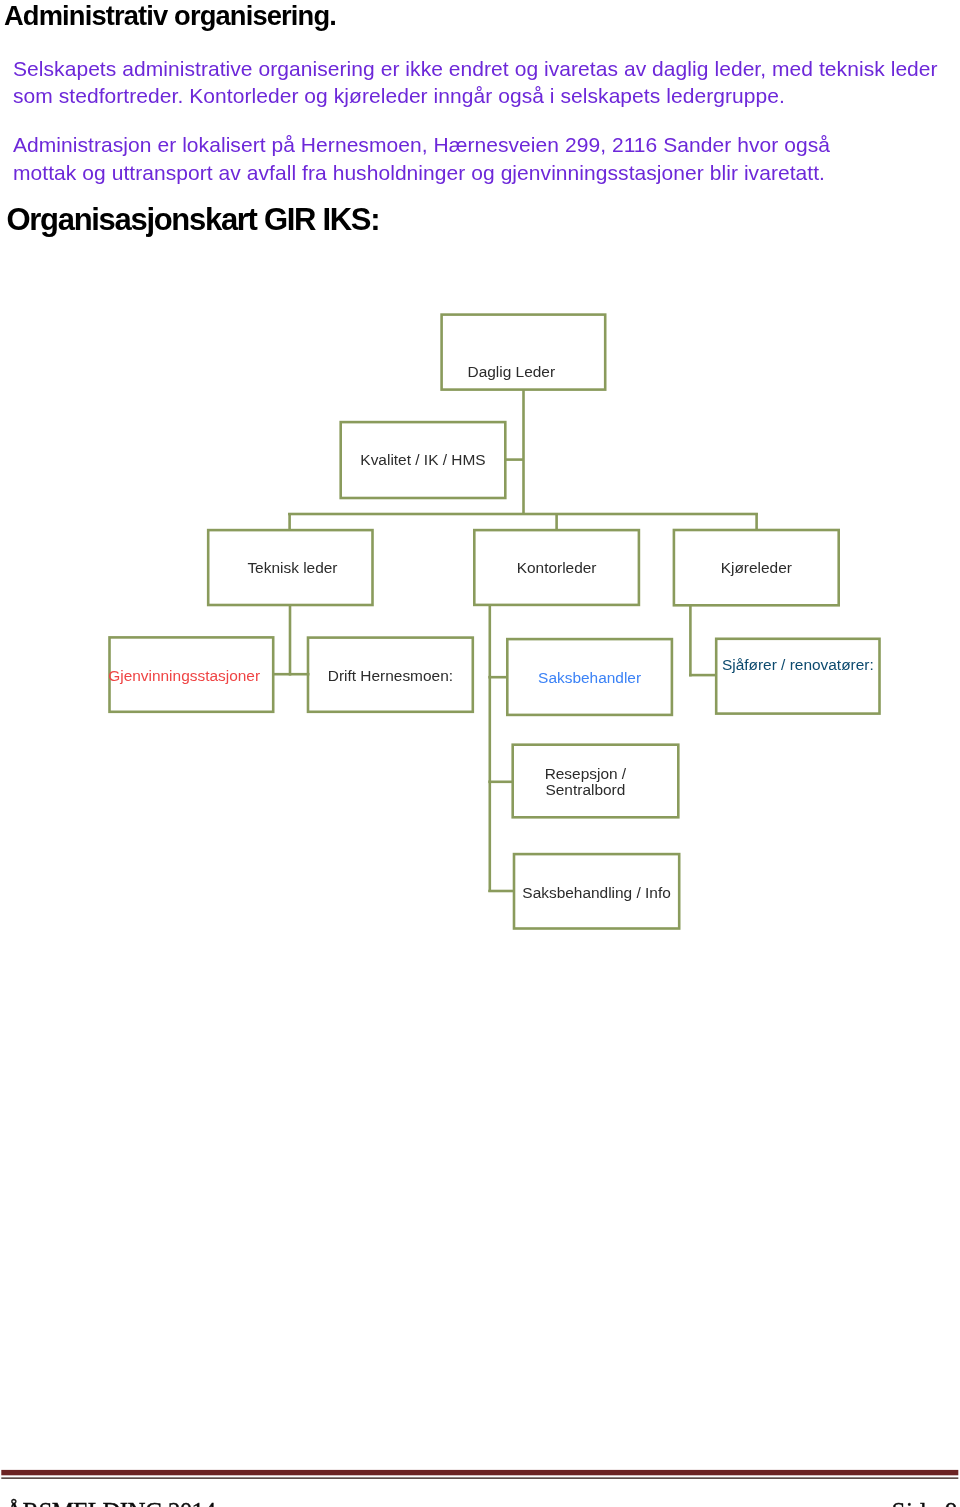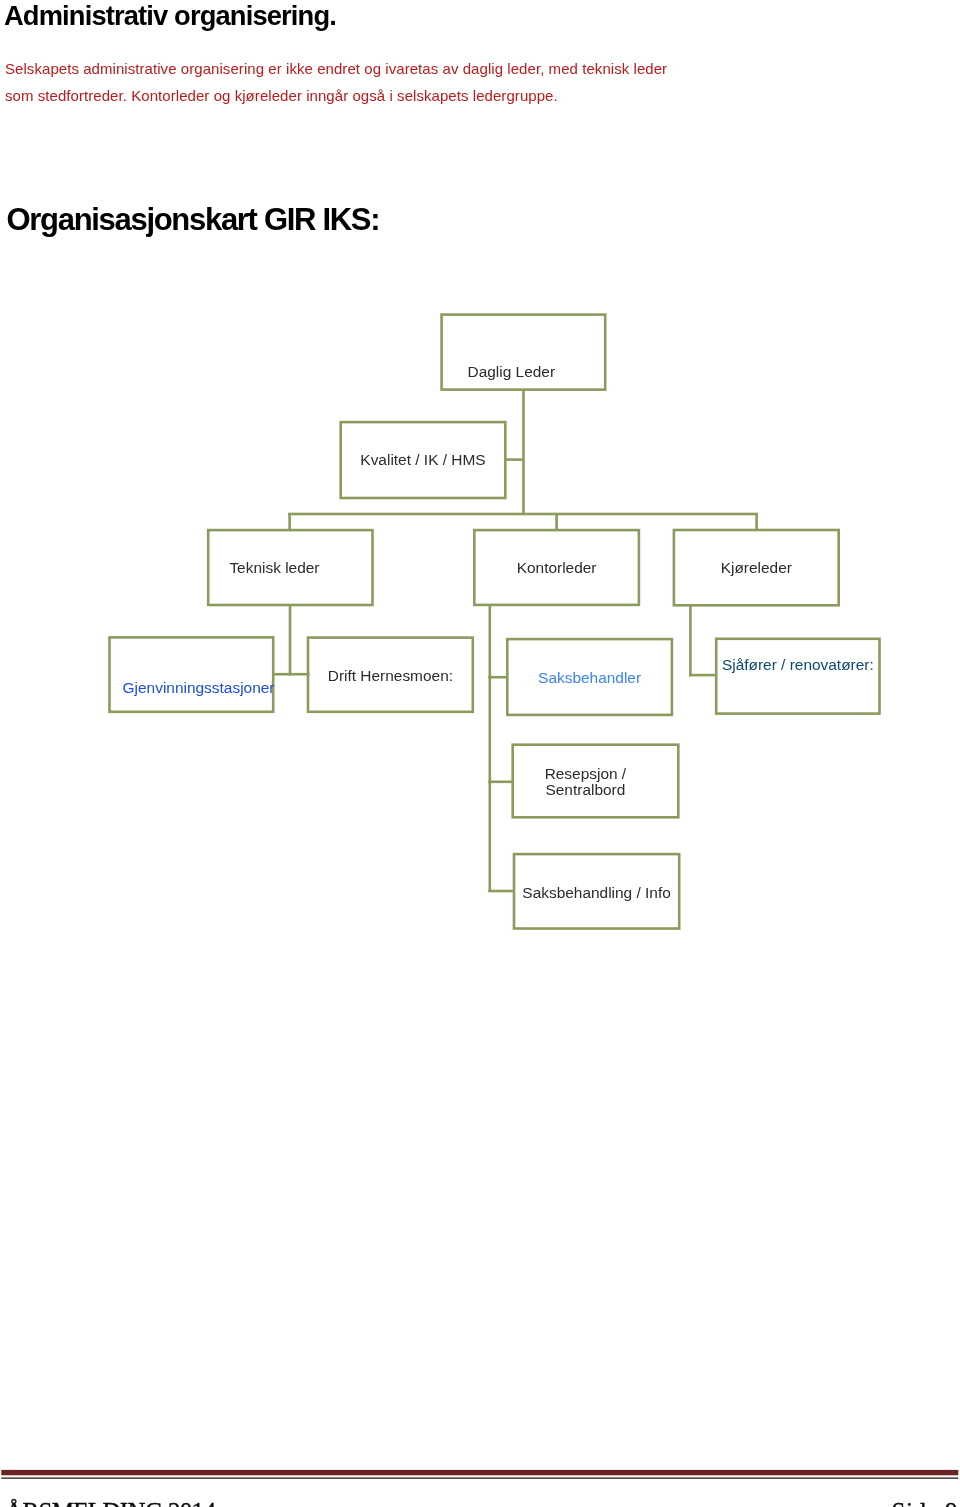--- a/index.html
+++ b/index.html
@@ -3,21 +3,21 @@
 <meta charset="utf-8">
 <style>
   html,body{margin:0;padding:0;background:#ffffff;}
   body{width:960px;height:1507px;position:relative;overflow:hidden;
        font-family:"Liberation Sans", sans-serif;color:#1a1a1a;
        -webkit-font-smoothing:antialiased;}
   .page{position:absolute;left:0;top:0;width:960px;height:1507px;}
 
   #heading{position:absolute;left:4px;top:5px;font-size:27.3px;font-weight:bold;
            color:#000;line-height:21px;white-space:nowrap;letter-spacing:-0.85px;}
-  .para{position:absolute;left:5px;font-size:15px;line-height:27.7px;color:#b91c1c;
+  .para{position:absolute;left:13px;font-size:21px;line-height:27.7px;color:#6d28d9;
         letter-spacing:0.06px;}
   .tline{white-space:nowrap;}
   #chart-title{position:absolute;left:6.5px;font-size:31px;font-weight:bold;color:#000;
                white-space:nowrap;letter-spacing:-1.3px;line-height:21px;}
 
   #chartwrap{position:absolute;left:0;top:0;width:960px;height:1000px;}
   #chart-svg{position:absolute;left:0;top:0;}
 
   #footer-rule{position:absolute;left:0;top:1466px;width:960px;height:18px;}
   .footer-text{position:absolute;font-family:"Liberation Serif",serif;font-size:25px;
@@ -25,20 +25,24 @@
                -webkit-text-stroke:0.35px #0b0b0b;}
 </style>
 </head>
 <body>
 
 <div class="page">
   <div id="heading">Administrativ organisering.</div>
   <div class="para" style="top:54.5px">
     <div class="tline">Selskapets administrative organisering er ikke endret og ivaretas av daglig leder, med teknisk leder</div>
     <div class="tline">som stedfortreder. Kontorleder og kjøreleder inngår også i selskapets ledergruppe.</div>
+  </div>
+  <div class="para" style="top:131px">
+    <div class="tline">Administrasjon er lokalisert på Hernesmoen, Hærnesveien 299, 2116 Sander hvor også</div>
+    <div class="tline">mottak og uttransport av avfall fra husholdninger og gjenvinningsstasjoner blir ivaretatt.</div>
   </div>
   <div id="chart-title" style="top:208.5px">Organisasjonskart GIR IKS:</div>
 
   <div id="chartwrap">
     <svg id="chart-svg" width="960" height="1000">
         <rect x="522.2" y="390" width="2.6" height="124" fill="#8a9b5c"></rect>
         <rect x="505" y="458.3" width="18.5" height="2.6" fill="#8a9b5c"></rect>
         <rect x="288.1" y="512.7" width="469.79999999999995" height="2.6" fill="#8a9b5c"></rect>
         <rect x="288.3" y="513" width="2.6" height="17" fill="#8a9b5c"></rect>
         <rect x="555.3000000000001" y="513" width="2.6" height="17" fill="#8a9b5c"></rect>
@@ -58,24 +62,24 @@
         <rect x="673.9" y="530" width="164.8" height="75.30000000000001" fill="none" stroke="#8a9b5c" stroke-width="2.6"></rect>
         <rect x="109.5" y="637.4" width="163.70000000000002" height="74.4" fill="none" stroke="#8a9b5c" stroke-width="2.6"></rect>
         <rect x="308" y="637.5999999999999" width="164.8" height="74.2" fill="none" stroke="#8a9b5c" stroke-width="2.6"></rect>
         <rect x="507.3" y="639.0999999999999" width="164.6" height="75.80000000000001" fill="none" stroke="#8a9b5c" stroke-width="2.6"></rect>
         <rect x="716.1999999999999" y="638.8" width="163.3" height="74.80000000000001" fill="none" stroke="#8a9b5c" stroke-width="2.6"></rect>
         <rect x="512.6999999999999" y="744.6999999999999" width="165.6" height="72.60000000000001" fill="none" stroke="#8a9b5c" stroke-width="2.6"></rect>
         <rect x="514" y="854.0999999999999" width="165.20000000000002" height="74.4" fill="none" stroke="#8a9b5c" stroke-width="2.6"></rect>
       </svg>
   <div style="position: absolute; left: 440.3px; width: 142px; top: 364px; font-size: 15.45px; line-height: 16.4px; color: rgb(43, 43, 43); text-align: center; white-space: pre;">Daglig Leder</div>
       <div style="position: absolute; left: 339.4px; width: 167.2px; top: 452.1px; font-size: 15.45px; line-height: 16.4px; color: rgb(43, 43, 43); text-align: center; white-space: pre;">Kvalitet / IK / HMS</div>
-      <div style="position: absolute; left: 191px; width: 166.9px; top: 560.4px; font-size: 15.45px; line-height: 16.4px; color: rgb(43, 43, 43); text-align: center; white-space: pre;">Teknisk leder</div>
+      <div style="position: absolute; left: 209px; width: 166.9px; top: 560.4px; font-size: 15.45px; line-height: 16.4px; color: rgb(43, 43, 43); text-align: center; white-space: pre;">Teknisk leder</div>
       <div style="position: absolute; left: 473px; width: 167.2px; top: 560.4px; font-size: 15.45px; line-height: 16.4px; color: rgb(43, 43, 43); text-align: center; white-space: pre;">Kontorleder</div>
       <div style="position: absolute; left: 672.6px; width: 167.4px; top: 560.4px; font-size: 15.45px; line-height: 16.4px; color: rgb(43, 43, 43); text-align: center; white-space: pre;">Kjøreleder</div>
-      <div style="position: absolute; left: 108.2px; width: 166.3px; top: 667.6px; font-size: 15.45px; line-height: 16.4px; color: #1d4ed8; text-align: right; white-space: pre; margin-top: 12px;">Gjenvinningsstasjoner</div>
+      <div style="position: absolute; left: 108.2px; width: 166.3px; top: 667.6px; font-size: 15.45px; line-height: 16.4px; color: #ef4444; text-align: left; white-space: pre;">Gjenvinningsstasjoner</div>
       <div style="position: absolute; left: 306.7px; width: 167.4px; top: 667.6px; font-size: 15.45px; line-height: 16.4px; color: rgb(43, 43, 43); text-align: center; white-space: pre;">Drift Hernesmoen:</div>
       <div style="position: absolute; left: 506px; width: 167.2px; top: 670.4px; font-size: 15.45px; line-height: 16.4px; color: #3b82f6; text-align: center; white-space: pre;">Saksbehandler</div>
       <div style="position: absolute; left: 714.9px; width: 165.9px; top: 657.1px; font-size: 15.45px; line-height: 16.4px; color: #0c4a6e; text-align: center; white-space: pre;">Sjåfører / renovatører:</div>
       <div style="position: absolute; left: 511.4px; width: 148px; top: 766px; font-size: 15.45px; line-height: 16.4px; color: rgb(43, 43, 43); text-align: center; white-space: pre;">Resepsjon /
 Sentralbord</div>
       <div style="position: absolute; left: 512.7px; width: 167.8px; top: 884.7px; font-size: 15.45px; line-height: 16.4px; color: rgb(43, 43, 43); text-align: center; white-space: pre;">Saksbehandling / Info</div>
     </div>
 
   <svg id="footer-rule" width="960" height="18">
     <rect x="1.3" y="3.9" width="957" height="5.4" fill="#6b2323"></rect>

